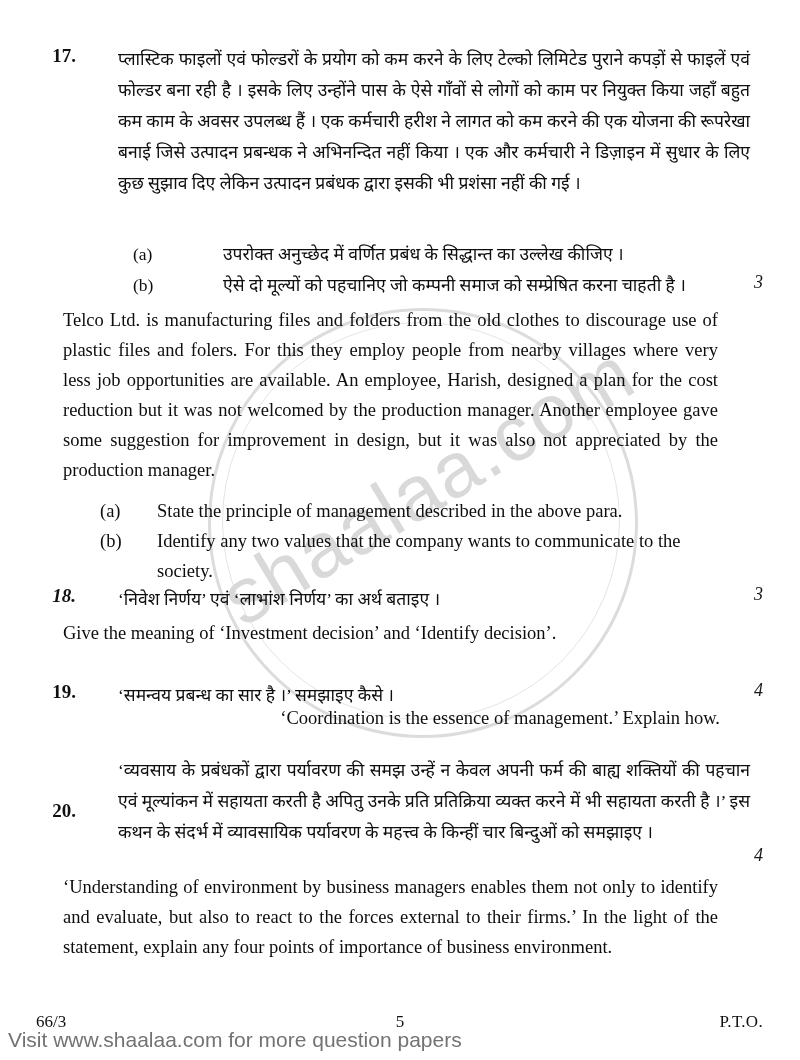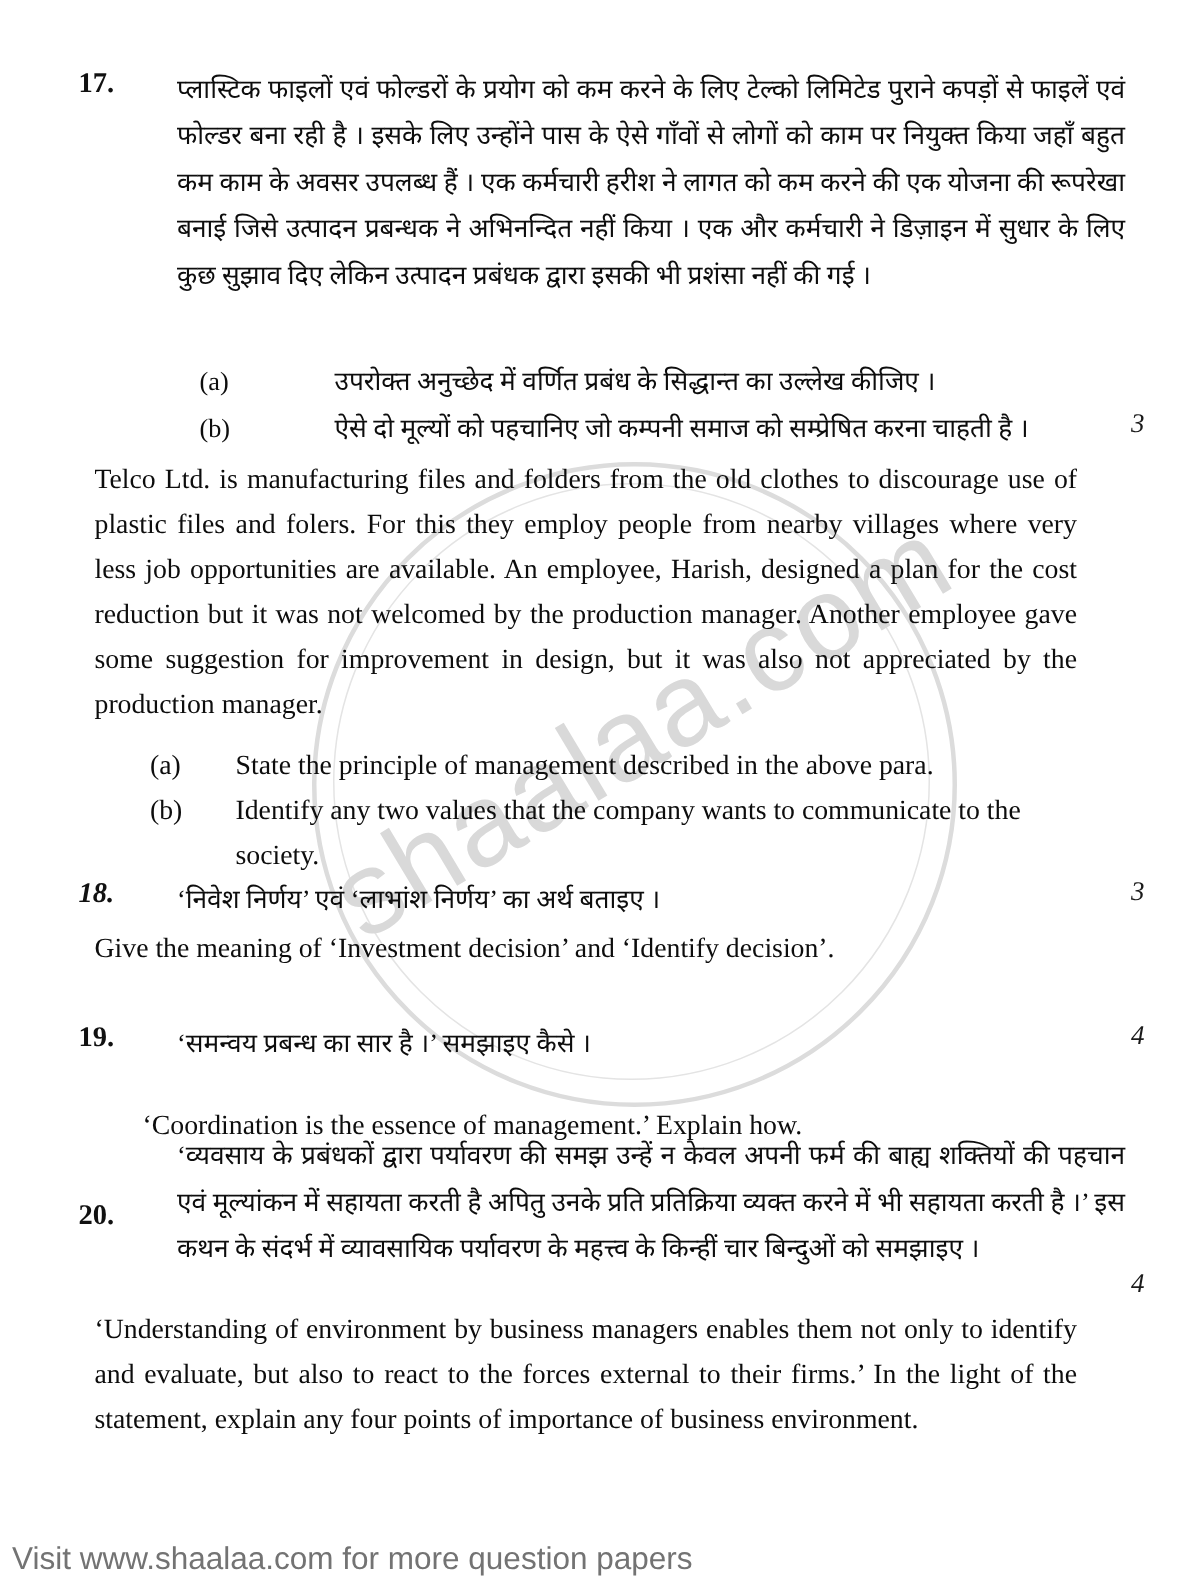--- a/index.html
+++ b/index.html
@@ -218,28 +218,33 @@
       <div class="qnum" style="top:586px;font-style:italic;">18.</div>
       <div class="body-col hindi nojust" style="top:584px;">‘निवेश निर्णय’ एवं ‘लाभांश निर्णय’ का अर्थ बताइए ।</div>
       <div class="marks" style="top:585px;">3</div>
       <div class="body-col english nojust" style="top:618px; left:63px; width:655px;">Give the meaning of ‘Investment decision’ and ‘Identify decision’.</div>
     </div>
 
     <div class="qblock">
       <div class="qnum" style="top:682px;">19.</div>
       <div class="body-col hindi nojust" style="top:680px;">‘समन्वय प्रबन्ध का सार है ।’ समझाइए कैसे ।</div>
       <div class="marks" style="top:681px;">4</div>
-      <div class="body-col english nojust" style="top:736px; left:95px; width:625px;">‘Coordination is the essence of management.’ Explain how.</div>
+      <div class="body-col english nojust" style="top:703px; left:95px; width:625px;text-align:right;">‘Coordination is the essence of management.’ Explain how.</div>
     </div>
 
     <div class="qblock">
       <div class="qnum" style="top:801px;">20.</div>
       <div class="body-col hindi" style="top:755px;">‘व्यवसाय के प्रबंधकों द्वारा पर्यावरण की समझ उन्हें न केवल अपनी फर्म की बाह्य शक्तियों की पहचान एवं मूल्यांकन में सहायता करती है अपितु उनके प्रति प्रतिक्रिया व्यक्त करने में भी सहायता करती है ।’ इस कथन के संदर्भ में व्यावसायिक पर्यावरण के महत्त्व के किन्हीं चार बिन्दुओं को समझाइए ।</div>
       <div class="marks" style="top:846px;">4</div>
       <div class="body-col english" style="top:872px; left:63px; width:655px;">‘Understanding of environment by business managers enables them not only to identify and evaluate, but also to react to the forces external to their firms.’ In the light of the statement, explain any four points of importance of business environment.</div>
     </div>
 
   </div>
 
+  <div id="footer">
+    <div class="foot-code">66/3</div>
+    <div class="foot-page">5</div>
+    <div class="foot-pto">P.T.O.</div>
+  </div>
 
   <div id="promo">Visit www.shaalaa.com for more question papers</div>
 
 </div>
 
 </body></html>

